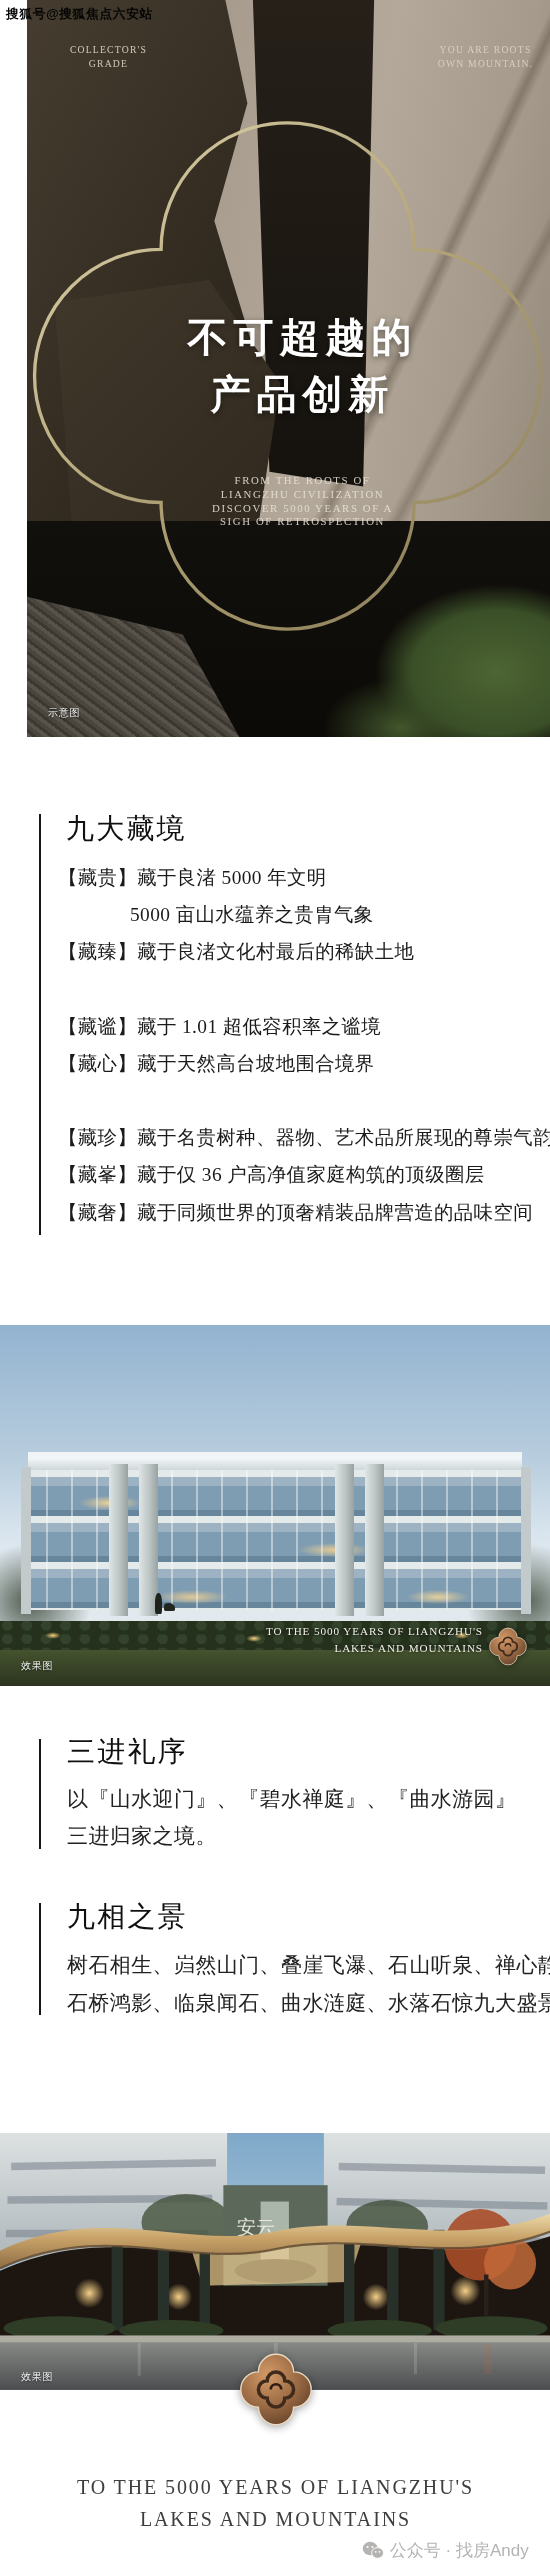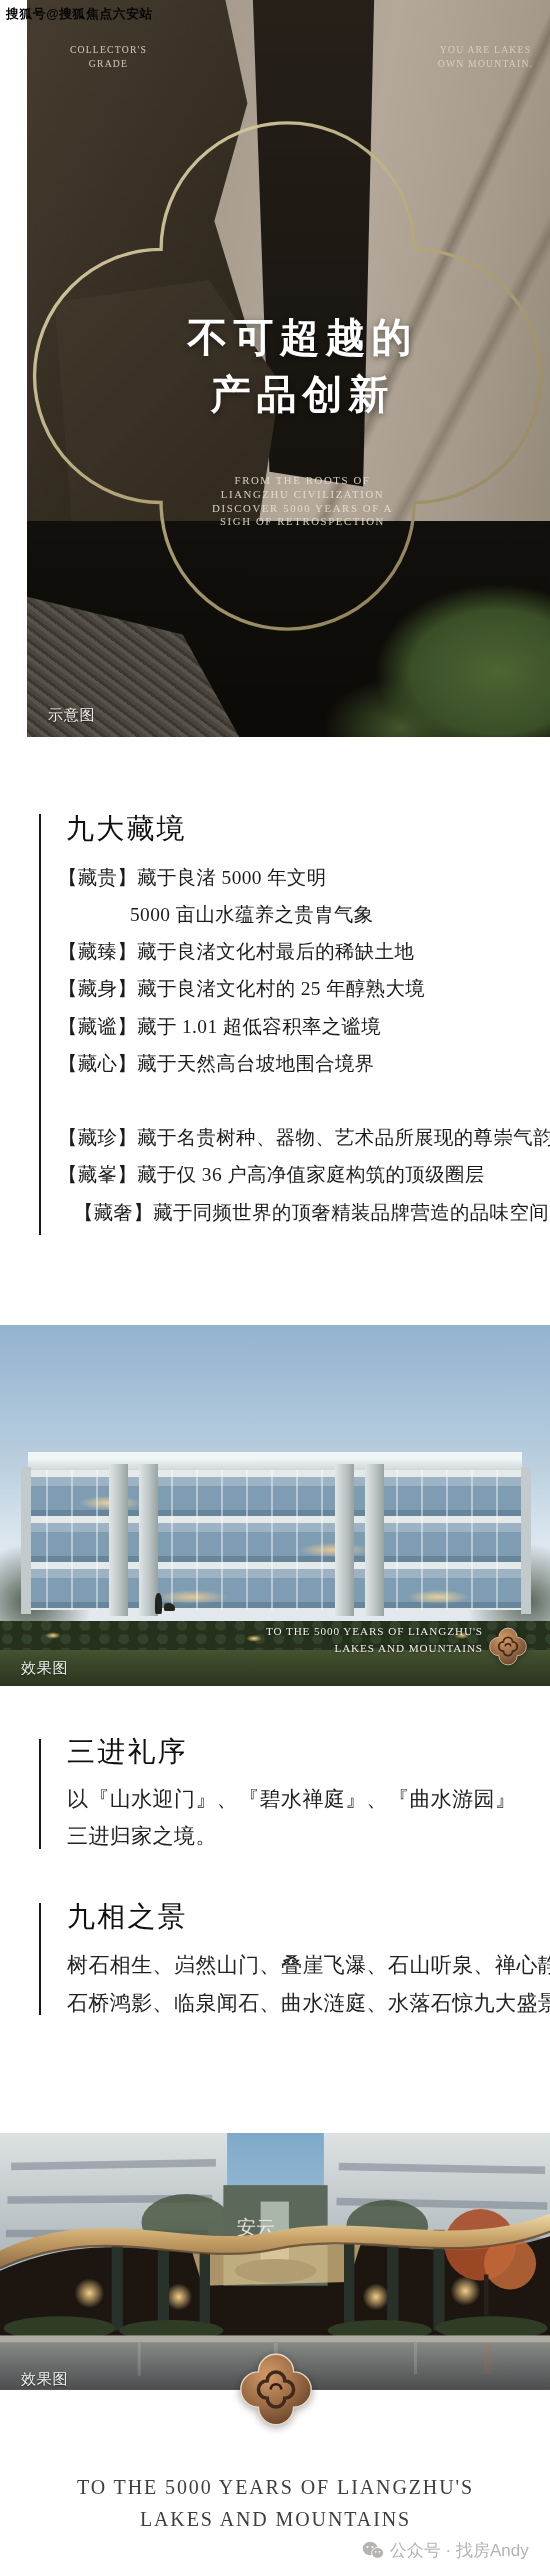--- a/index.html
+++ b/index.html
@@ -39,21 +39,21 @@
         letter-spacing:1.2px;text-align:center;}
   .note-1{left:27px;width:109px;}
   .note-2{left:198px;width:158px;color:rgba(233,227,216,.92);}
   .note-3{left:402px;width:113px;color:rgba(226,218,204,.8);}
 
   .hero-title{left:0;top:309px;width:551px;text-align:center;color:#ffffff;
         font-size:40px;line-height:57px;letter-spacing:6px;font-weight:bold;
         text-shadow:0 1.5px 6px rgba(0,0,0,.45);}
   .hero-sub{left:0;top:474px;width:551px;text-align:center;color:rgba(232,226,214,.88);
         font-size:10.8px;line-height:13.8px;letter-spacing:1.6px;}
-  .img-tag{font-family:"Liberation Sans","DejaVu Sans",sans-serif;font-size:15px;
+  .img-tag{font-family:"Liberation Sans","DejaVu Sans",sans-serif;font-size:10px;
         color:rgba(255,255,255,.93);text-shadow:0 0.7px 1.5px rgba(0,0,0,.6);letter-spacing:0.7px;}
 
   
   .vrule{width:2.2px;background:#161616;}
   .sec-heading{font-size:28px;color:#101010;letter-spacing:2.2px;font-weight:normal;}
   .realm-line{left:58px;width:491px;font-size:19.4px;color:#1b1b1b;letter-spacing:0.4px;white-space:nowrap;}
   .realm-line.indent{left:130px;}
   .body-line{left:67px;width:484px;font-size:21px;color:#222222;letter-spacing:0.4px;white-space:nowrap;}
 
   
@@ -158,21 +158,21 @@
     <div class="abs moss"></div>
     <svg class="abs ring-svg" viewBox="0 0 740 990">
       <path d="M180,335 A170,170 0 0 1 520,335 A170,170 0 0 1 520,675 A170,170 0 0 1 180,675 A170,170 0 0 1 180,335 Z" fill="none" stroke="url(#goldStroke)" stroke-width="4.5" opacity=".95"></path>
     </svg>
 
     <div class="abs top-note note-1">
       <div>COLLECTOR'S</div>
       <div>GRADE</div>
     </div>
     <div class="abs top-note note-3">
-      <div>YOU ARE LAKES</div>
+      <div>YOU ARE ROOTS</div>
       <div>OWN MOUNTAIN.</div>
     </div>
 
     <div class="abs hero-title">
       <div>不可超越的</div>
       <div>产品创新</div>
     </div>
     <div class="abs hero-sub">
       <div>FROM THE ROOTS OF</div>
       <div>LIANGZHU CIVILIZATION</div>
@@ -181,26 +181,25 @@
     </div>
     <div class="abs img-tag" style="left:21px;top:706px;">示意图</div>
   </div>
   <div class="abs sohu-mark">搜狐号@搜狐焦点六安站</div>
 
   <div class="abs vrule" style="left:39px;top:814px;height:421px;"></div>
   <div class="abs sec-heading" style="left:66px;top:810px;">九大藏境</div>
   <div class="abs realm-line" style="top:864px;">【藏贵】藏于良渚 5000 年文明</div>
   <div class="abs realm-line indent" style="top:901px;">5000 亩山水蕴养之贵胄气象</div>
   <div class="abs realm-line" style="top:938px;">【藏臻】藏于良渚文化村最后的稀缺土地</div>
-  <div class="abs realm-line" style="top:975px;">【藏身】藏于良渚文化村的 25 年醇熟大境</div>
   <div class="abs realm-line" style="top:1013px;">【藏谧】藏于 1.01 超低容积率之谧境</div>
   <div class="abs realm-line" style="top:1050px;">【藏心】藏于天然高台坡地围合境界</div>
   <div class="abs realm-line" style="top:1124px;">【藏珍】藏于名贵树种、器物、艺术品所展现的尊崇气韵</div>
   <div class="abs realm-line" style="top:1161px;">【藏峯】藏于仅 36 户高净值家庭构筑的顶级圈层</div>
-  <div class="abs realm-line" style="top:1199px;text-align:right;">【藏奢】藏于同频世界的顶奢精装品牌营造的品味空间</div>
+  <div class="abs realm-line" style="top:1199px;">【藏奢】藏于同频世界的顶奢精装品牌营造的品味空间</div>
 
   <div class="abs r1">
     <div class="abs trees-l"></div>
     <div class="abs trees-r"></div>
     <div class="abs building">
       <div class="abs roofdeck"></div>
       <div class="abs floors"></div>
       <div class="abs pier" style="left:0;"></div>
       <div class="abs pier" style="left:500px;"></div>
       <div class="abs pillar" style="left:88px;"></div>

